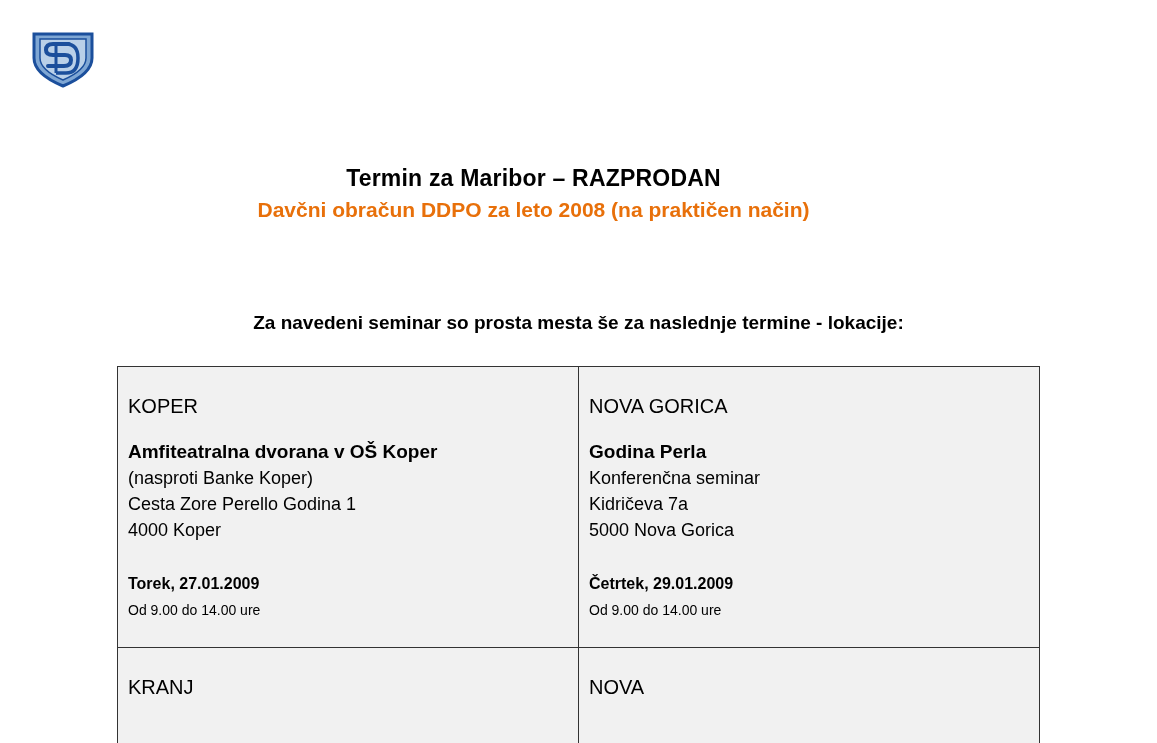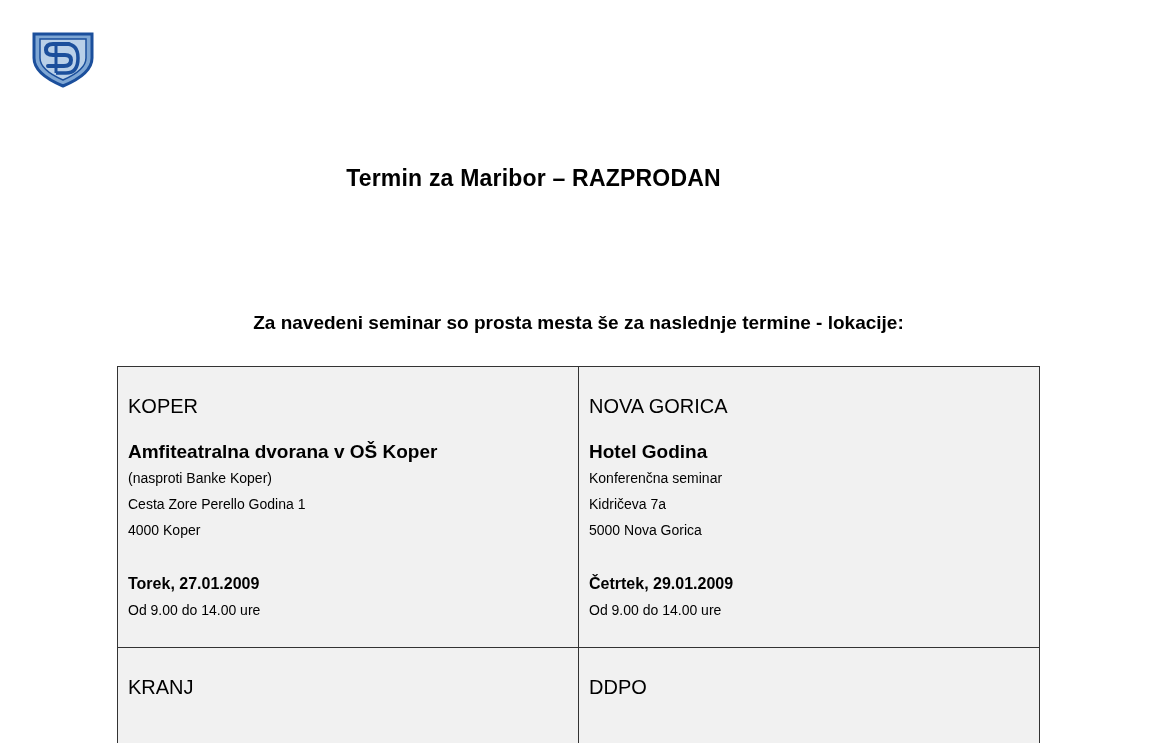--- a/index.html
+++ b/index.html
@@ -90,21 +90,21 @@
     font-weight: normal;
     line-height: 26px;
   }
   .venue-name {
     font-size: 19px;
     font-weight: bold;
     line-height: 26px;
     margin-top: 20px;
   }
   .venue-line {
-    font-size: 14px;
+    font-size: 18px;
     font-weight: normal;
     line-height: 26px;
   }
   .date {
     font-size: 16px;
     font-weight: bold;
     line-height: 26px;
     margin-top: 28px;
   }
   .time {
@@ -125,48 +125,49 @@
     <path d="M12 6 L70 6 L70 30 Q70 46 41 58 Q12 46 12 30 Z" fill="#7FA7D4" stroke="#1B4F9C" stroke-width="3"></path>
     <path d="M18 11 L64 11 L64 30 Q64 42 41 52 Q18 42 18 30 Z" fill="#B9D0E8" stroke="#1B4F9C" stroke-width="1.5"></path>
     <path d="M47 16 L31 16 Q24 16 24 22 Q24 27 31 27 L43 27 Q49 27 49 32 Q49 38 42 38 L26 38" fill="none" stroke="#1B4F9C" stroke-width="4" stroke-linecap="round"></path>
     <path d="M34 16 L34 45" fill="none" stroke="#1B4F9C" stroke-width="3"></path>
     <path d="M34 16 L44 16 Q56 16 56 30 Q56 45 44 45 L34 45" fill="none" stroke="#1B4F9C" stroke-width="3.5"></path>
   </svg>
 </div>
 
 <div class="title-block">
   <div class="title-line1">Termin za Maribor – RAZPRODAN</div>
+  <div class="title-line3">Davčni obračun DDPO za leto 2008 (na praktičen način)</div>
 </div>
 
 <div class="intro">Za navedeni seminar so prosta mesta še za naslednje termine - lokacije:</div>
 
 <table class="venue-table">
   <tbody>
     <tr>
       <td>
         <div class="city">KOPER</div>
         <div class="venue-name">Amfiteatralna dvorana v OŠ Koper</div>
         <div class="venue-line">(nasproti Banke Koper)</div>
         <div class="venue-line">Cesta Zore Perello Godina 1</div>
         <div class="venue-line">4000 Koper</div>
         <div class="date">Torek, 27.01.2009</div>
         <div class="time">Od 9.00 do 14.00 ure</div>
       </td>
       <td>
         <div class="city">NOVA GORICA</div>
-        <div class="venue-name">Hotel Godina</div>
+        <div class="venue-name">Godina Perla</div>
         <div class="venue-line">Konferenčna seminar</div>
         <div class="venue-line">Kidričeva 7a</div>
         <div class="venue-line">5000 Nova Gorica</div>
         <div class="date">Četrtek, 29.01.2009</div>
         <div class="time">Od 9.00 do 14.00 ure</div>
       </td>
     </tr>
     <tr class="row-partial">
       <td>
         <div class="city">KRANJ</div>
       </td>
       <td>
-        <div class="city">DDPO</div>
+        <div class="city">NOVA</div>
       </td>
     </tr>
   </tbody>
 </table>
 
 </body></html>

